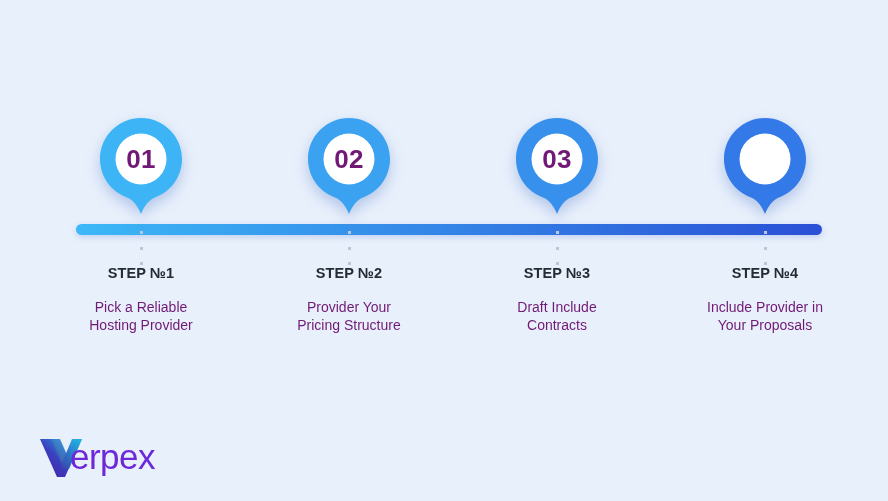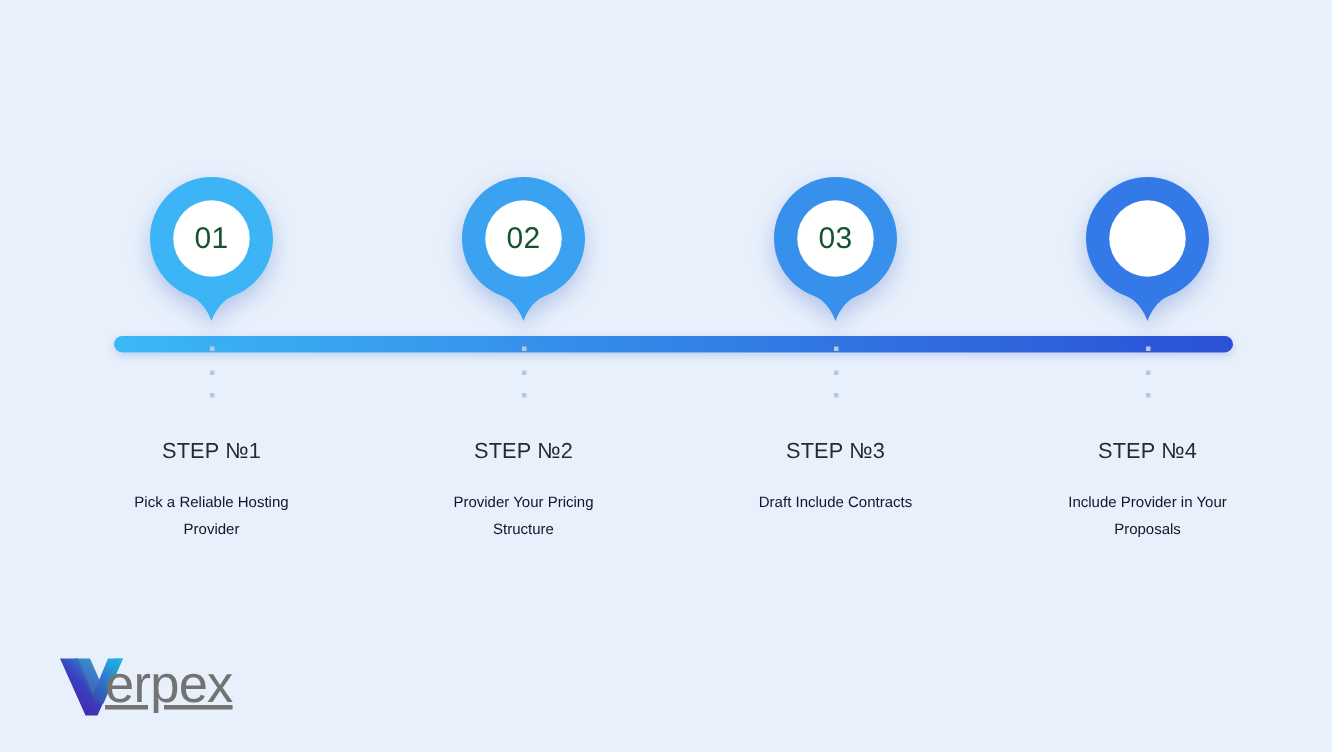--- a/index.html
+++ b/index.html
@@ -70,24 +70,24 @@
   }
   .pin-number {
     position: absolute;
     left: 0;
     top: 0;
     width: 82px;
     height: 82px;
     display: flex;
     align-items: center;
     justify-content: center;
-    font-size: 20px;
-    font-weight: 400;
+    font-size: 26px;
+    font-weight: 700;
     letter-spacing: 0.2px;
-    color: #14532d;
+    color: #701a75;
     font-family: "Liberation Sans", sans-serif;
   }
 
   
   .dots {
     margin-top: 17px;
     height: 34px;
     display: flex;
     flex-direction: column;
     justify-content: space-between;
@@ -95,32 +95,32 @@
   }
   .dots span {
     display: block;
     width: 3px;
     height: 3px;
     background: #b9c8de;
   }
 
   
   .step-title {
-    margin-top: 28px;
+    margin-top: 0;
     font-size: 14.5px;
-    font-weight: normal;
+    font-weight: bold;
     color: #262b33;
     letter-spacing: 0.1px;
     white-space: nowrap;
   }
   .step-desc {
     margin-top: 18px;
-    font-size: 10px;
+    font-size: 14px;
     line-height: 17.5px;
-    color: #0f172a;
+    color: #701a75;
     text-align: center;
     width: 124px;
   }
 
   
   .logo {
     position: absolute;
     left: 38px;
     top: 434px;
     display: flex;
@@ -239,16 +239,16 @@
           <stop offset="100%" stop-color="#22c4e8"></stop>
         </linearGradient>
         <linearGradient id="vgrad2" x1="0" y1="1" x2="1" y2="0">
           <stop offset="0%" stop-color="#3d2a9e"></stop>
           <stop offset="100%" stop-color="#1fb9e4"></stop>
         </linearGradient>
       </defs>
       <path d="M2 3 L14 3 L24 27 L34 3 L44 3 L27 41 L19 41 Z" fill="url(#vgrad)"></path>
       <path d="M12 3 L22 3 L30 21 L38 3 L44 3 L31 33 L25 33 Z" fill="url(#vgrad2)" opacity="0.92"></path>
     </svg>
-    <span class="logo-text" style="color: #737373; text-decoration: underline;">erpex</span>
+    <span class="logo-text" style="color: #6d28d9;">erpex</span>
   </div>
 
 </div>
 
 </body></html>

